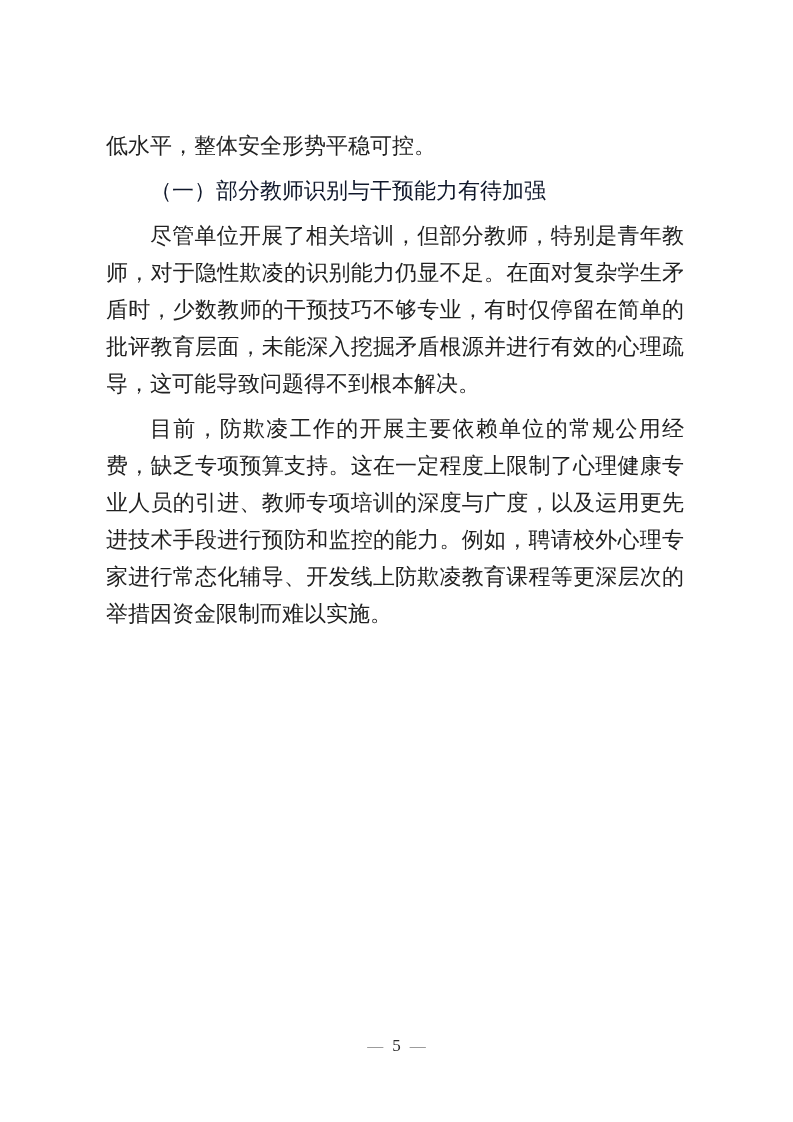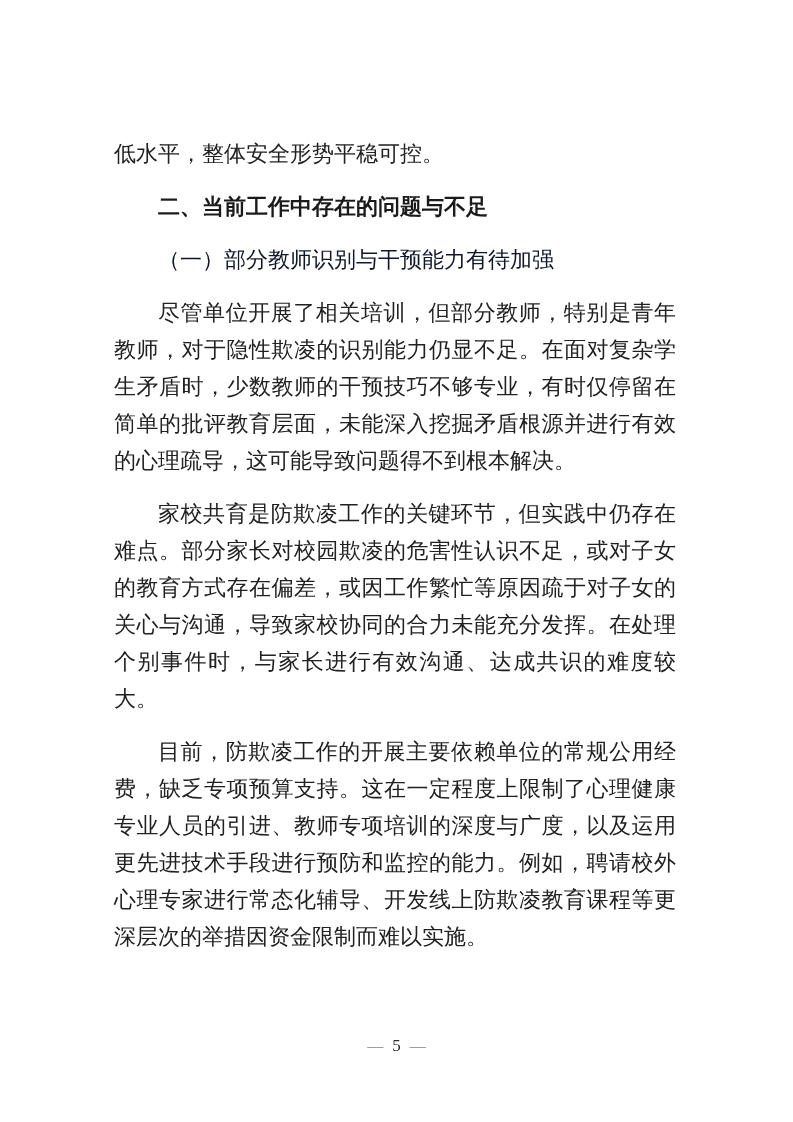--- a/index.html
+++ b/index.html
@@ -21,21 +21,21 @@
     top: 119px;
     width: 594px;
     font-size: 22px;
     line-height: 37px;
     color: #212121;
     text-align: justify;
     text-justify: inter-ideograph;
     letter-spacing: 0;
   }
   .content p {
-    margin: 16px;
+    margin: 8px;
     padding: 0;
   }
   .indent {
     text-indent: 2em;
   }
   .section-heading {
     font-family: "Liberation Sans", "DejaVu Sans", sans-serif;
     font-weight: bold;
     text-indent: 2em;
     color: #1a1a1a;
@@ -62,29 +62,27 @@
   }
 </style>
 </head>
 <body>
 
 <div class="page">
 
   <div class="content">
     <p>低水平，整体安全形势平稳可控。</p>
 
-    <p class="section-heading">二、当前工作中存在的问题与不足</p>
 
 
     <p class="subsection-heading">（一）部分教师识别与干预能力有待加强</p>
 
     <p class="indent">尽管单位开展了相关培训，但部分教师，特别是青年教师，对于隐性欺凌的识别能力仍显不足。在面对复杂学生矛盾时，少数教师的干预技巧不够专业，有时仅停留在简单的批评教育层面，未能深入挖掘矛盾根源并进行有效的心理疏导，这可能导致问题得不到根本解决。</p>
 
 
-    <p class="indent">家校共育是防欺凌工作的关键环节，但实践中仍存在难点。部分家长对校园欺凌的危害性认识不足，或对子女的教育方式存在偏差，或因工作繁忙等原因疏于对子女的关心与沟通，导致家校协同的合力未能充分发挥。在处理个别事件时，与家长进行有效沟通、达成共识的难度较大。</p>
 
 
     <p class="indent">目前，防欺凌工作的开展主要依赖单位的常规公用经费，缺乏专项预算支持。这在一定程度上限制了心理健康专业人员的引进、教师专项培训的深度与广度，以及运用更先进技术手段进行预防和监控的能力。例如，聘请校外心理专家进行常态化辅导、开发线上防欺凌教育课程等更深层次的举措因资金限制而难以实施。</p>
   </div>
 
   <div class="footer">
     <span class="dash">—</span><span>5</span><span class="dash">—</span>
   </div>
 
 </div>

